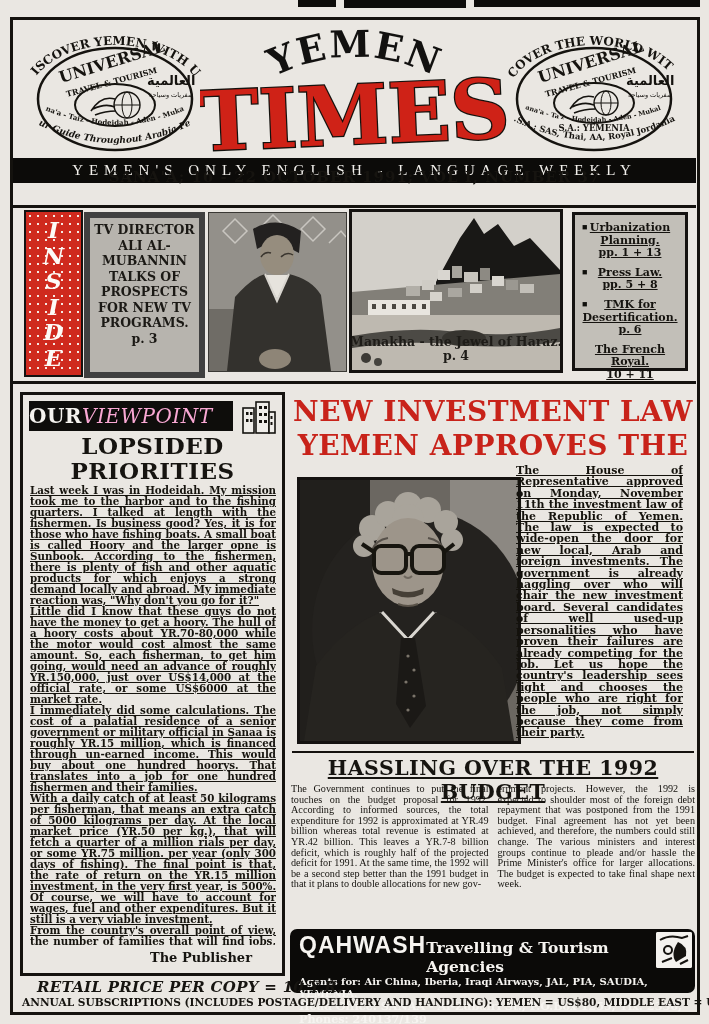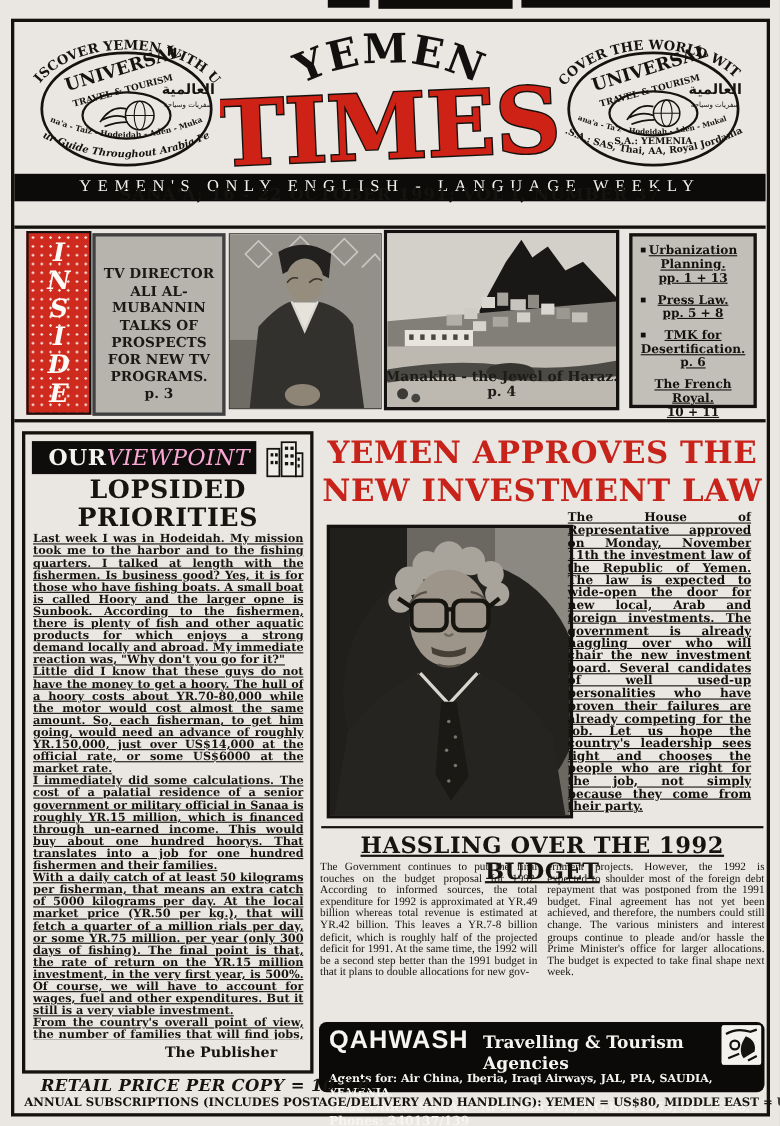--- a/index.html
+++ b/index.html
@@ -19,33 +19,33 @@
 
   .logo-svg{position:absolute;top:23px;width:188px;height:134px;}
   .logo-svg text{fill:#15130f;}
 
   
   #inside-banner{position:absolute;left:24px;top:210px;width:55px;height:163px;border:2px solid #141210;
       background:#cf2a1e;background-image:radial-gradient(#f5e9e4 1px,transparent 1.3px);background-size:8px 8px;
       display:flex;flex-direction:column;align-items:center;justify-content:center;}
   #inside-banner span{color:#fdfbf7;font:bold italic 23px "DejaVu Serif",serif;line-height:25.5px;}
   #tv-box{position:absolute;left:84px;top:212px;width:121px;height:166px;background:#b7b4ae;
-      border:3px solid #404040;display:flex;flex-direction:column;align-items:center;padding-top:26px;box-sizing:border-box;}
+      border:6px solid #404040;display:flex;flex-direction:column;align-items:center;padding-top:4px;box-sizing:border-box;}
   #tv-box div{font:bold 12.5px/15.5px "DejaVu Serif",serif;color:#1b1915;text-align:center;}
   #tv-photo{position:absolute;left:208px;top:212px;width:137px;height:158px;border:1px solid #3a3834;}
   #manakha-photo{position:absolute;left:349px;top:209px;width:214px;height:164px;border:3px solid #141210;box-sizing:border-box;}
   #toc-box{position:absolute;left:572px;top:212px;width:116px;height:159px;background:#c2bfb8;
       border:3px solid #141210;box-sizing:border-box;padding:7px 4px 0 4px;}
   .toc-item{position:relative;text-align:center;margin-bottom:7px;}
   .toc-item .lines div{font:bold 11px/12.6px "DejaVu Serif",serif;color:#15130f;text-decoration:underline;}
   .toc-bullet{position:absolute;left:3px;top:1px;font-size:9px;color:#100f0c;line-height:9px;}
 
   
   #vp-box{position:absolute;left:20px;top:392px;width:265px;height:584px;border:3px solid #14120e;box-sizing:border-box;overflow:hidden;}
-  #vp-bar{position:absolute;left:6px;top:6px;width:204px;height:30px;background:#0e0d0b;display:flex;align-items:center;padding-left:15px;box-sizing:border-box;}
+  #vp-bar{position:absolute;left:6px;top:6px;width:204px;height:30px;background:#0e0d0b;display:flex;align-items:center;padding-left:0;box-sizing:border-box;}
   #vp-bar .b1{color:#f4f2ee;font:bold 20px "DejaVu Serif",serif;letter-spacing:.5px;}
   #vp-bar .b2{color:#f9a8d4;font:italic 20px "DejaVu Serif",serif;letter-spacing:.5px;}
   #vp-building{position:absolute;right:5px;top:3px;width:38px;height:37px;}
   #vp-head{position:absolute;left:0;top:38px;width:100%;text-align:center;
            font:bold 23px/25px "DejaVu Serif",serif;letter-spacing:.5px;}
   #vp-body{position:absolute;left:7px;top:90px;width:246px;height:460px;overflow:hidden;}
   #vp-body p{margin:0;font:bold 10.3px/11px "DejaVu Serif",serif;text-align:justify;color:#16140e;text-decoration:underline;}
   #vp-sign{position:absolute;right:30px;bottom:8px;font:bold 13px "DejaVu Serif",serif;}
 
   
@@ -59,21 +59,21 @@
   #budget-head{position:absolute;left:292px;top:756px;width:402px;text-align:center;
                font:bold 20.5px "DejaVu Serif",serif;letter-spacing:.5px;text-decoration:underline;}
   #budget-cols{position:absolute;left:291px;top:784px;width:404px;height:142px;display:flex;gap:9px;overflow:hidden;}
   #budget-cols .bcol{width:198px;font:10.2px/10.6px "Liberation Serif",serif;text-align:justify;color:#14120e;}
 
   
   #ad-box{position:absolute;left:290px;top:929px;width:405px;height:64px;background:#0b0a08;border-radius:7px;
           padding:3px 9px;box-sizing:border-box;color:#f6f4f0;}
   #ad-row1{display:flex;align-items:baseline;}
   #ad-brand{font:bold 23px "Liberation Sans",sans-serif;letter-spacing:1px;}
-  #ad-sub{font:bold 15.5px "DejaVu Serif",serif;margin-left:13px;}
+  #ad-sub{font:bold 15.5px "DejaVu Serif",serif;}
   #ad-l1{font:bold 10px/12px "DejaVu Serif",serif;}
   #ad-l2,#ad-l3{font:bold 11.2px/13px "DejaVu Serif",serif;}
   #ad-icon{position:absolute;right:3px;top:3px;width:36px;height:36px;background:#f4f2ee;border-radius:2px;}
 
   
   #retail{position:absolute;left:37px;top:978px;font:bold italic 15px "DejaVu Serif",serif;letter-spacing:.3px;}
   #subs{position:absolute;left:22px;top:996px;width:660px;font:bold 10.6px "DejaVu Serif",serif;white-space:nowrap;}
 </style>
 </head>
 <body>
@@ -288,22 +288,22 @@
       <p>Last week I was in Hodeidah.  My mission took me to the harbor and to the fishing quarters. I talked at length with the fishermen.  Is business good? Yes, it is for those who have fishing boats.  A small boat is called Hoory and the larger opne is Sunbook.  According to the fishermen, there is plenty of fish and other aquatic products for which enjoys a strong demand locally and abroad.  My immediate reaction was, "Why don't you go for it?"</p>
       <p>Little did I know that these guys do not have the money to get a hoory.  The hull of a hoory costs about YR.70-80,000 while the motor would cost almost the same amount.  So, each fisherman, to get him going,  would need an advance of roughly YR.150,000, just over US$14,000 at the official rate, or some US$6000 at the market rate.</p>
       <p>I immediately did some calculations.  The cost of a palatial residence of a senior government or military official in Sanaa is roughly YR.15 million, which is financed through un-earned income.  This would buy about one hundred hoorys.  That translates into a job for one hundred fishermen and their families.</p>
       <p>With a daily catch of at least 50 kilograms per fisherman, that means an extra catch of 5000 kilograms per day.  At the local market price (YR.50 per kg.), that will fetch a quarter of a million rials per day, or some YR.75 million. per year (only 300 days of fishing).  The final point is that, the rate of return on the YR.15 million investment, in the very first year, is 500%.  Of course, we will have to account for wages, fuel and other expenditures.  But it still is a very viable investment.</p>
       <p>From the country's overall point of view, the number of families that will find jobs, the increase in GDP, and the potential for exports, are enormous. Think about it!</p>
     </div>
     <div id="vp-sign">The Publisher</div>
   </div>
 
   <div id="lead-head" style="color:#c8231a;">
+    <div>NEW INVESTMENT LAW</div>
     <div>YEMEN APPROVES THE</div>
-    <div>NEW INVESTMENT LAW</div>
   </div>
 
   <svg id="lead-photo" viewBox="0 0 218 261" preserveAspectRatio="none">
     <rect width="218" height="261" fill="#6b6761"></rect>
     <rect x="150" y="0" width="68" height="120" fill="#8c8882"></rect>
     <rect x="0" y="0" width="70" height="261" fill="#211f1c"></rect>
     <ellipse cx="120" cy="150" rx="108" ry="120" fill="#24221f"></ellipse>
     <g fill="#a9a49b">
       <circle cx="72" cy="48" r="13"></circle>
         <circle cx="88" cy="34" r="13"></circle>

